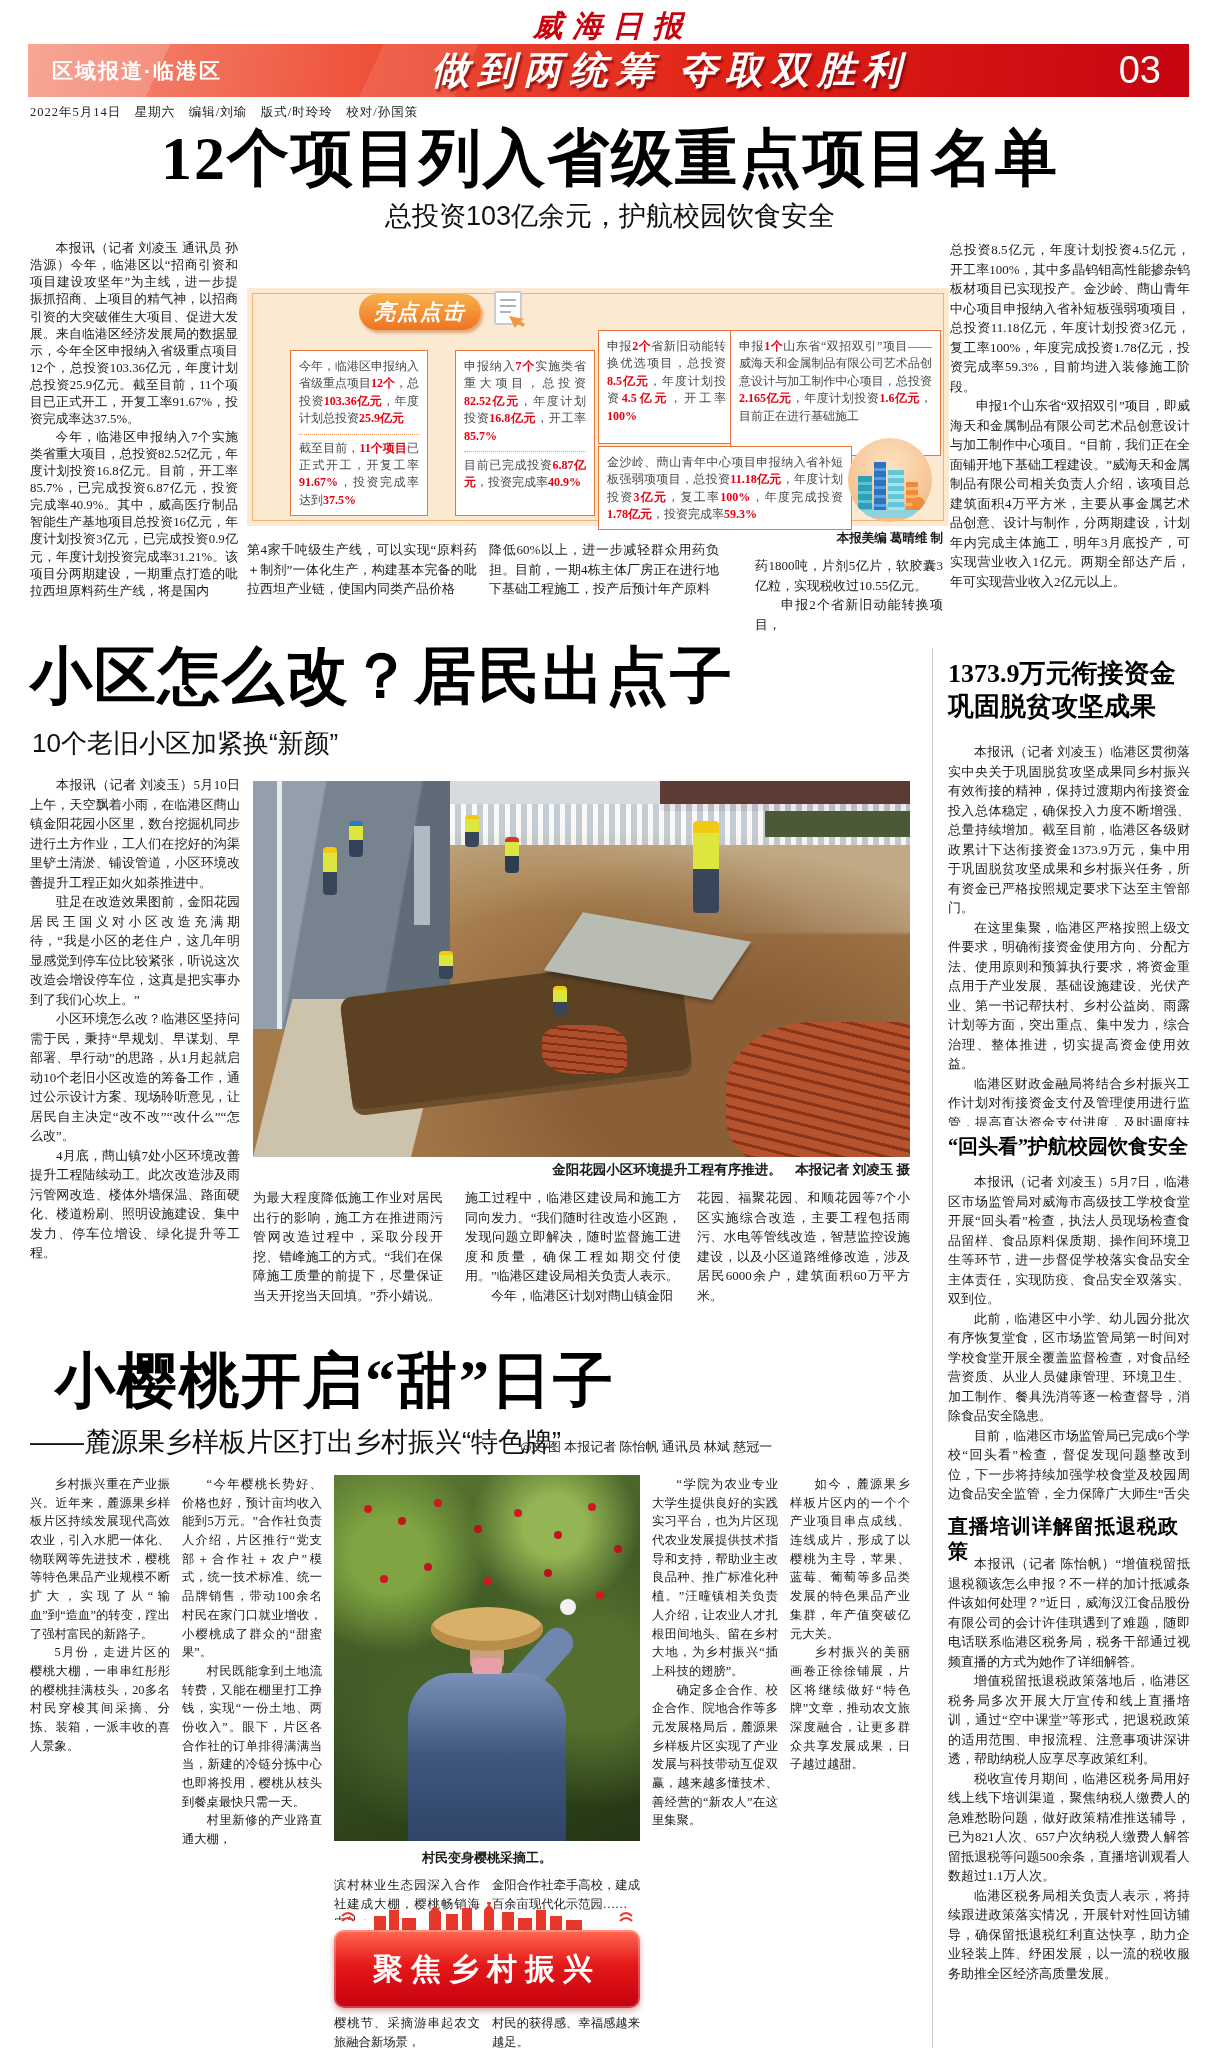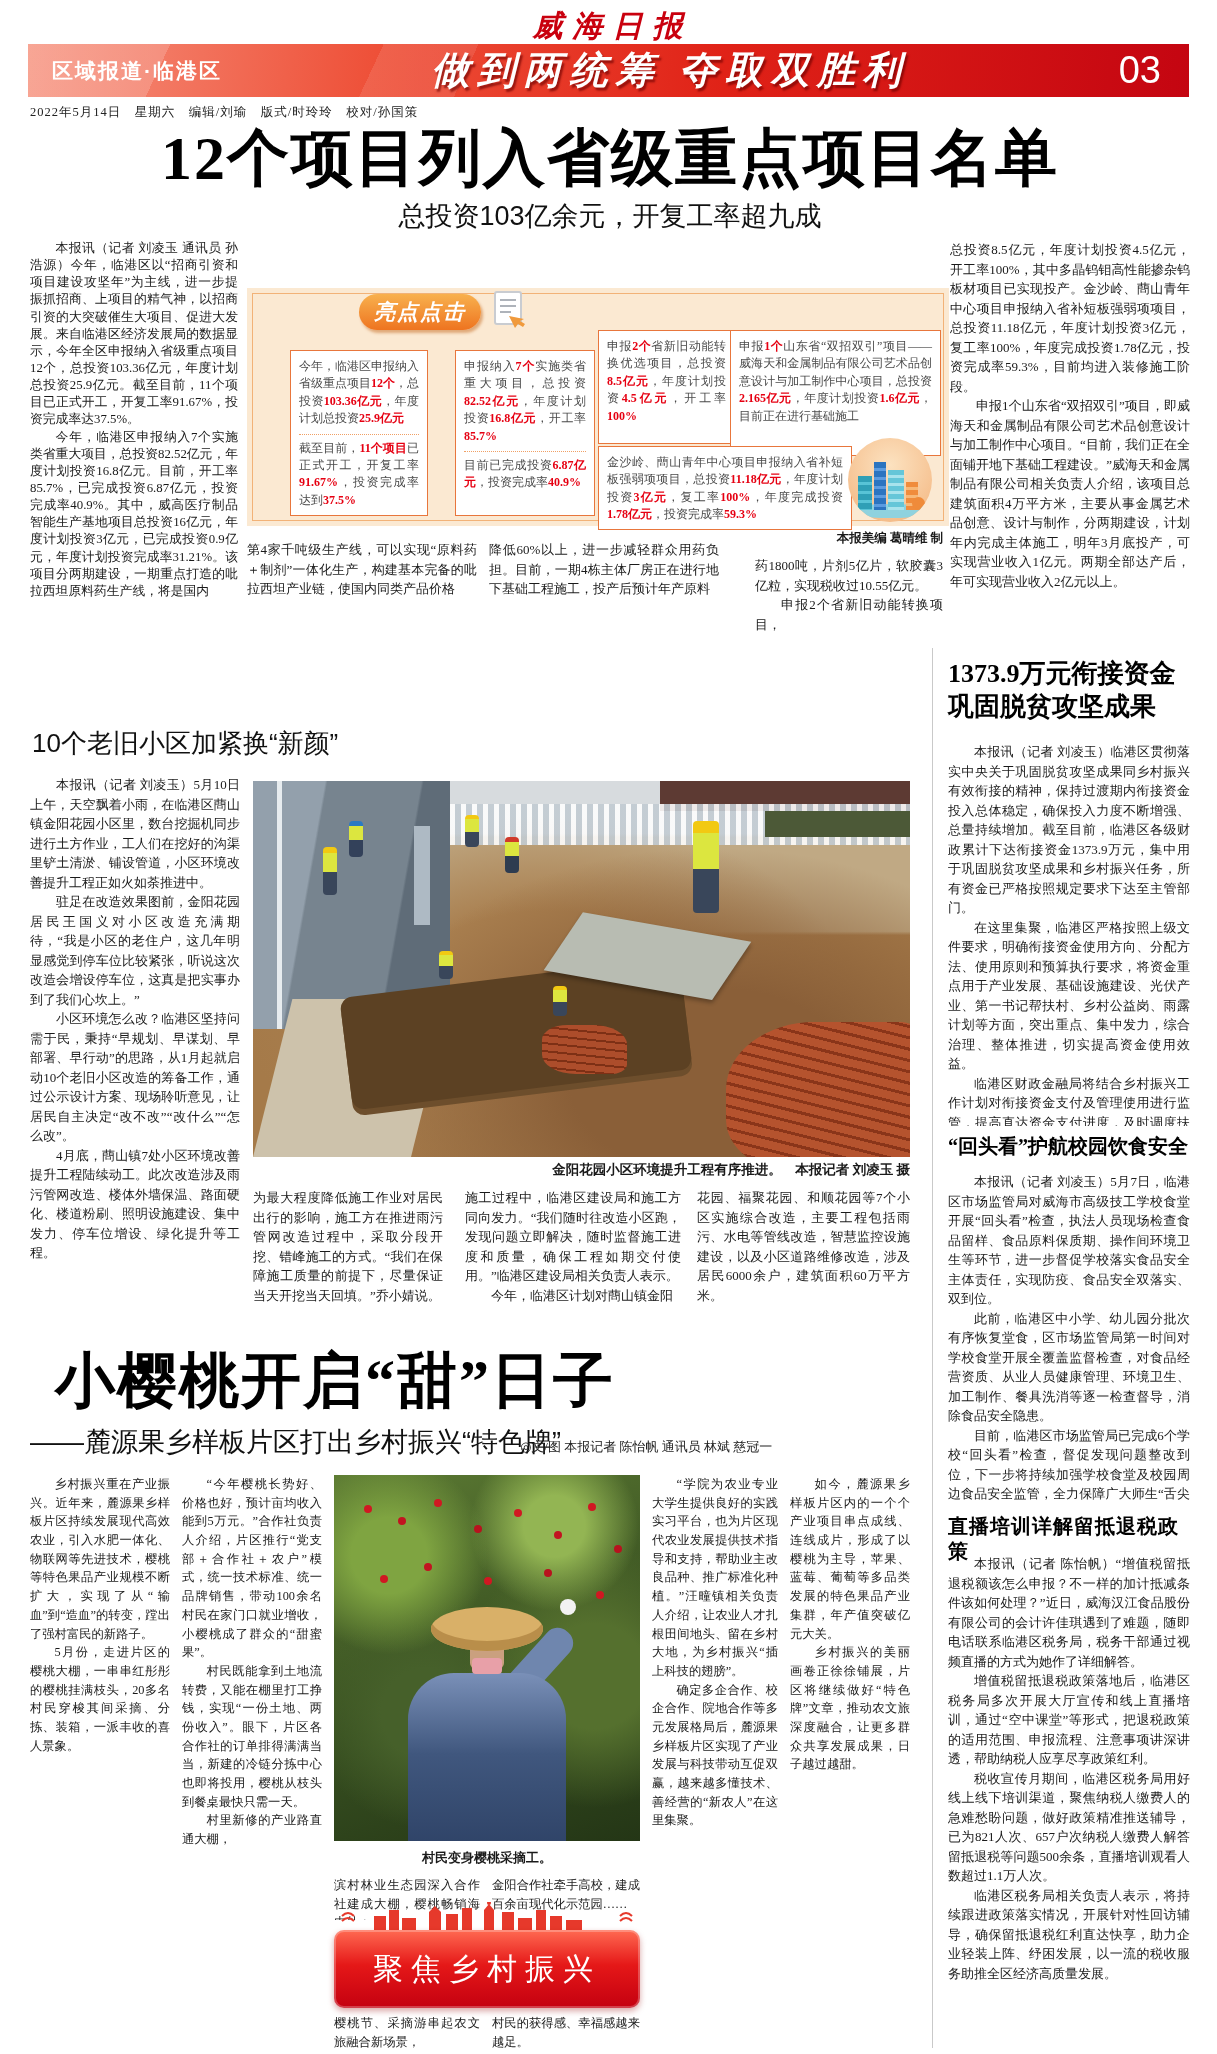--- a/index.html
+++ b/index.html
@@ -139,38 +139,38 @@
   .p2-body{position:absolute;left:50%;top:54%;transform:translateX(-50%);width:158px;height:180px;
      background:linear-gradient(180deg,#7a90b8,#40577e 45%,#2e4266);border-radius:46px 46px 0 0;}
   .p2-arm{position:absolute;left:62%;top:40%;width:30px;height:86px;background:#6f86ae;
      transform:rotate(42deg);border-radius:14px;}
   .p2-hand{position:absolute;left:74%;top:34%;width:16px;height:16px;border-radius:50%;background:#f2f2f2;}
   
   .skyline{position:absolute;left:334px;top:1902px;width:306px;height:28px;}
   .focus-banner{position:absolute;left:334px;top:1930px;width:306px;height:78px;border-radius:10px;
      background:linear-gradient(180deg,#ff6a52,#e51818 45%,#c40010);
      box-shadow:inset 0 0 0 2px rgba(255,255,255,.25),0 3px 6px rgba(150,0,0,.35);
-     color:#fff;font-size:30px;font-weight:normal;letter-spacing:8px;text-align:center;line-height:78px;
+     color:#fff;font-size:30px;font-weight:bold;letter-spacing:8px;text-align:center;line-height:78px;
      font-family:"Liberation Sans","DejaVu Sans",sans-serif;}
 </style>
 </head>
 <body>
 
 <div class="page">
 
   <div class="logo">威海日报</div>
   <div class="banner">
     <span class="banner-section">区域报道·临港区</span>
     <span class="banner-slogan">做到两统筹 夺取双胜利</span>
     <span class="banner-pageno">03</span>
   </div>
   <div class="dateline">2022年5月14日　星期六　编辑/刘瑜　版式/时玲玲　校对/孙国策</div>
 
   <div class="a1-h1 serif-head">12个项目列入省级重点项目名单</div>
-  <div class="a1-h2 sans">总投资103亿余元，开复工率超九成</div>
+  <div class="a1-h2 sans">总投资103亿余元，护航校园饮食安全</div>
 
   <div class="col a1-col1">
     <p>本报讯（记者 刘凌玉 通讯员 孙浩源）今年，临港区以“招商引资和项目建设攻坚年”为主线，进一步提振抓招商、上项目的精气神，以招商引资的大突破催生大项目、促进大发展。来自临港区经济发展局的数据显示，今年全区申报纳入省级重点项目12个，总投资103.36亿元，年度计划总投资25.9亿元。截至目前，11个项目已正式开工，开复工率91.67%，投资完成率达37.5%。</p>
     <p>今年，临港区申报纳入7个实施类省重大项目，总投资82.52亿元，年度计划投资16.8亿元。目前，开工率85.7%，已完成投资6.87亿元，投资完成率40.9%。其中，威高医疗制品智能生产基地项目总投资16亿元，年度计划投资3亿元，已完成投资0.9亿元，年度计划投资完成率31.21%。该项目分两期建设，一期重点打造的吡拉西坦原料药生产线，将是国内</p>
   </div>
 
   <div class="hlbox">
     <div class="hlbox-frame"></div>
     <div class="hl-pill">亮点点击</div>
     <svg class="doc-icon" width="40" height="44" viewBox="0 0 40 44">
@@ -216,20 +216,21 @@
   </div>
   <div class="col a1-col3b">
     <p class="noind">药1800吨，片剂5亿片，软胶囊3亿粒，实现税收过10.55亿元。</p>
     <p>申报2个省新旧动能转换项目，</p>
   </div>
   <div class="col a1-col4">
     <p class="noind">总投资8.5亿元，年度计划投资4.5亿元，开工率100%，其中多晶钨钼高性能掺杂钨板材项目已实现投产。金沙岭、蔄山青年中心项目申报纳入省补短板强弱项项目，总投资11.18亿元，年度计划投资3亿元，复工率100%，年度完成投资1.78亿元，投资完成率59.3%，目前均进入装修施工阶段。</p>
     <p>申报1个山东省“双招双引”项目，即威海天和金属制品有限公司艺术品创意设计与加工制作中心项目。“目前，我们正在全面铺开地下基础工程建设。”威海天和金属制品有限公司相关负责人介绍，该项目总建筑面积4万平方米，主要从事金属艺术品创意、设计与制作，分两期建设，计划年内完成主体施工，明年3月底投产，可实现营业收入1亿元。两期全部达产后，年可实现营业收入2亿元以上。</p>
   </div>
 
+  <div class="a2-h1 serif-head">小区怎么改？居民出点子</div>
   <div class="a2-h2 sans">10个老旧小区加紧换“新颜”</div>
 
   <div class="col a2-col1">
     <p>本报讯（记者 刘凌玉）5月10日上午，天空飘着小雨，在临港区蔄山镇金阳花园小区里，数台挖掘机同步进行土方作业，工人们在挖好的沟渠里铲土清淤、铺设管道，小区环境改善提升工程正如火如荼推进中。</p>
     <p>驻足在改造效果图前，金阳花园居民王国义对小区改造充满期待，“我是小区的老住户，这几年明显感觉到停车位比较紧张，听说这次改造会增设停车位，这真是把实事办到了我们心坎上。”</p>
     <p>小区环境怎么改？临港区坚持问需于民，秉持“早规划、早谋划、早部署、早行动”的思路，从1月起就启动10个老旧小区改造的筹备工作，通过公示设计方案、现场聆听意见，让居民自主决定“改不改”“改什么”“怎么改”。</p>
     <p>4月底，蔄山镇7处小区环境改善提升工程陆续动工。此次改造涉及雨污管网改造、楼体外墙保温、路面硬化、楼道粉刷、照明设施建设、集中发力、停车位增设、绿化提升等工程。</p>
   </div>
 
   <div class="photo1">

